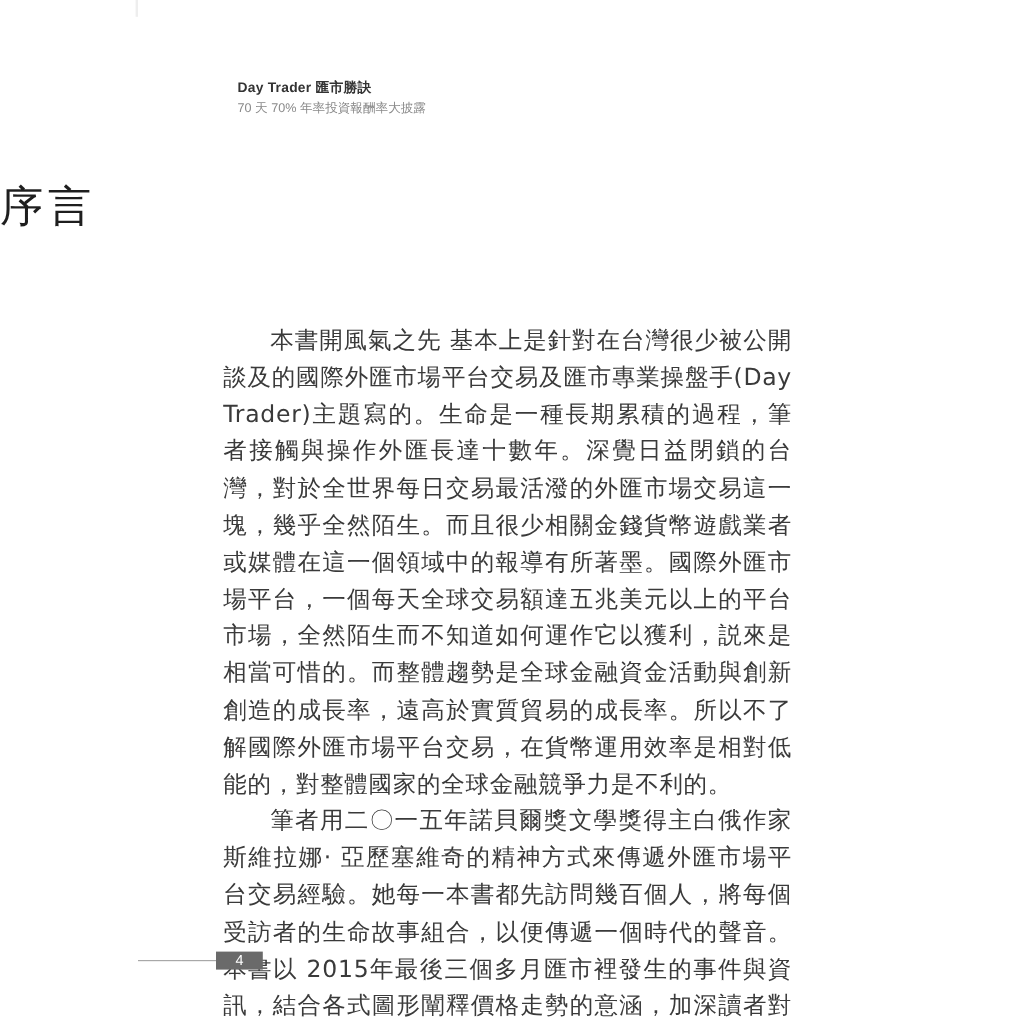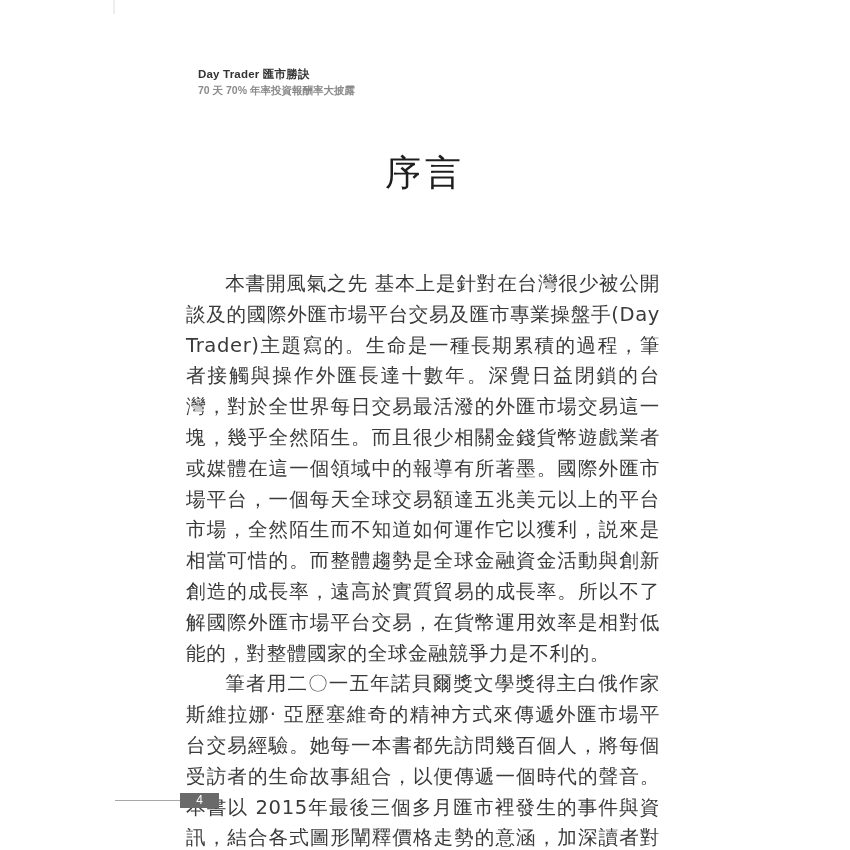--- a/index.html
+++ b/index.html
@@ -42,28 +42,27 @@
       letter-spacing: 0.2px;
       line-height: 16px;
       white-space: nowrap;
     }
     .running-header .book-subtitle {
       font-family: "Liberation Sans", "DejaVu Sans", sans-serif;
       font-size: 10.5px;
       color: #8a8a8a;
       line-height: 16px;
       white-space: nowrap;
-      font-weight: bold;
     }
     .chapter-title {
       position: absolute;
       left: 0;
       width: 850px;
       top: 151px;
-      text-align: center;
+      text-align: left;
       font-family: "DejaVu Serif", "Liberation Serif", serif;
       font-size: 36px;
       line-height: 44px;
       color: #1e1e1e;
       letter-spacing: 4px;
     }
     .body-text {
       position: absolute;
       left: 186px;
       top: 229px;

